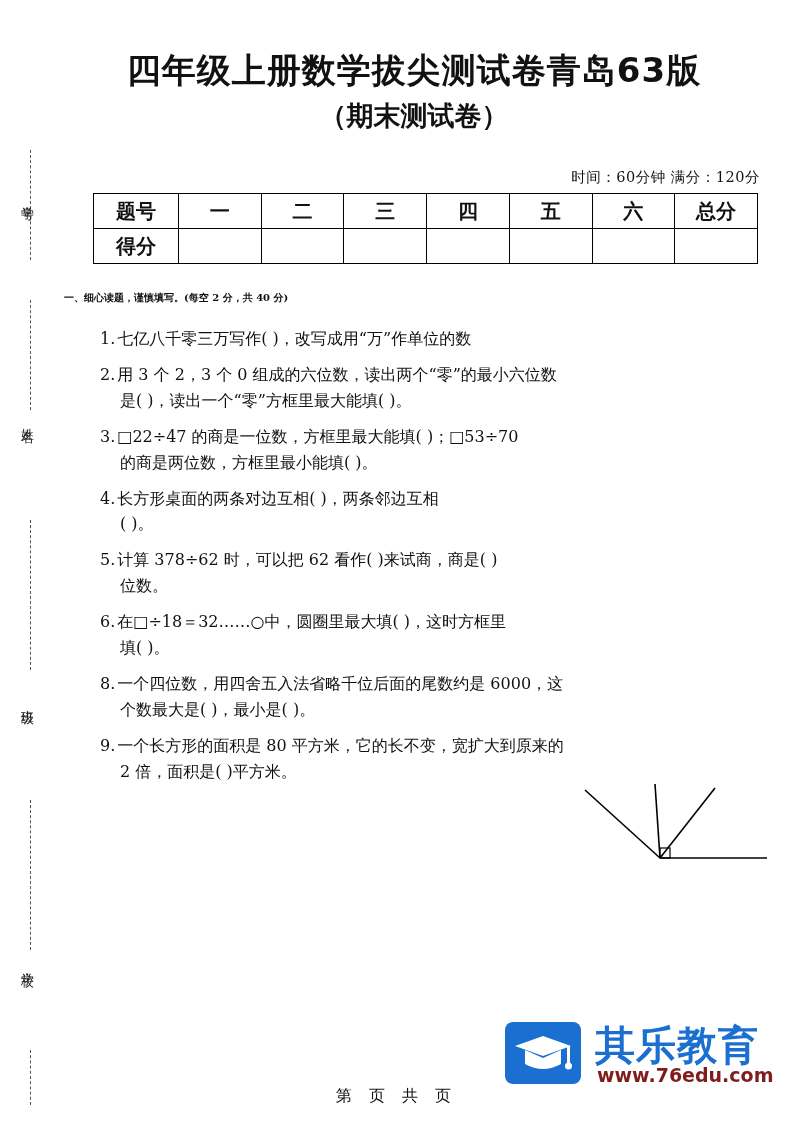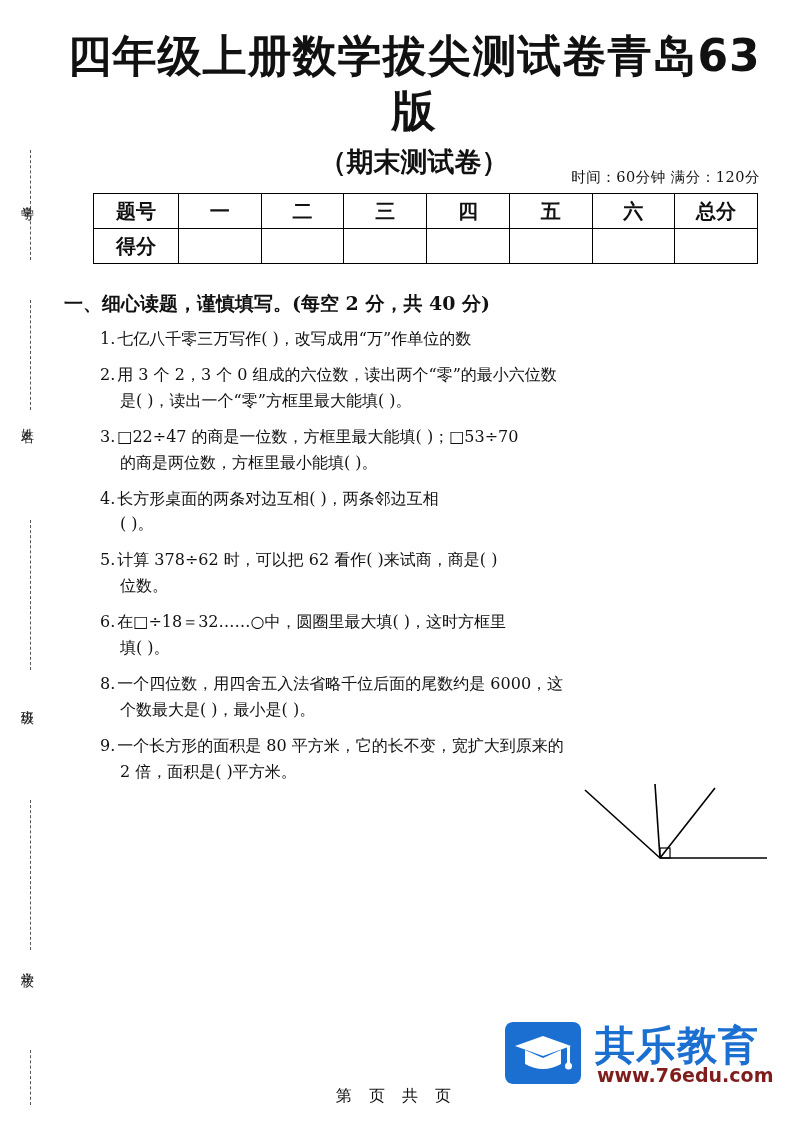--- a/index.html
+++ b/index.html
@@ -34,25 +34,26 @@
     left:30px;
     width:0;
     border-left:1px dashed #555;
   }
   
   .title-wrap{
     position:absolute;left:64px;top:28px;width:700px;
     text-align:center;
   }
   .title-main{
-    font-size:44px;
+    font-size:34px;
     font-weight:700;
     letter-spacing:1px;
     font-family:"DejaVu Sans","Liberation Sans",sans-serif;
     line-height:1.25;
+    margin-top:21px;
   }
   .title-sub{
     font-size:27px;
     font-weight:700;
     margin-top:6px;
     font-family:"DejaVu Sans","Liberation Sans",sans-serif;
   }
   .meta-line{
     position:absolute;
     right:33px;top:168px;
@@ -72,21 +73,21 @@
     height:32px;
     text-align:center;
     font-size:20px;
     font-weight:700;
     font-family:"DejaVu Sans","Liberation Sans",sans-serif;
   }
   table.score td.hdr{width:82px;}
   
   .sec-head{
     position:absolute;left:64px;top:291px;width:700px;
-    font-size:19px;
+    font-size:10px;
     font-weight:700;
   }
   
   .qlist{
     position:absolute;
     left:100px;top:326px;
     width:660px;
   }
   .q{
     font-size:16px;

